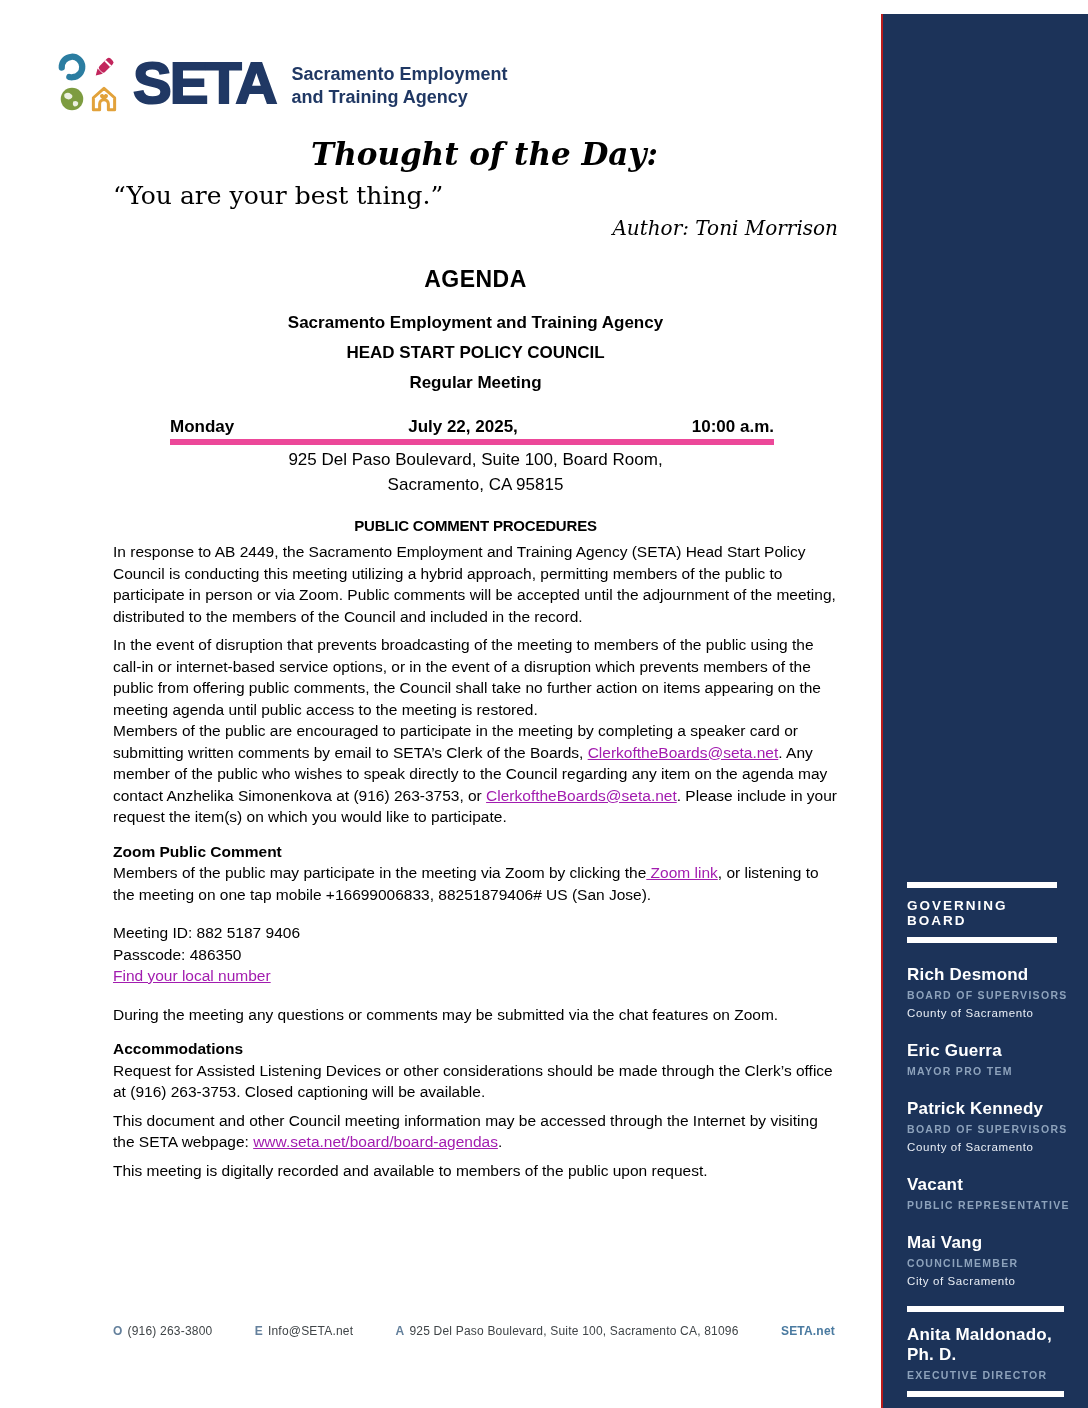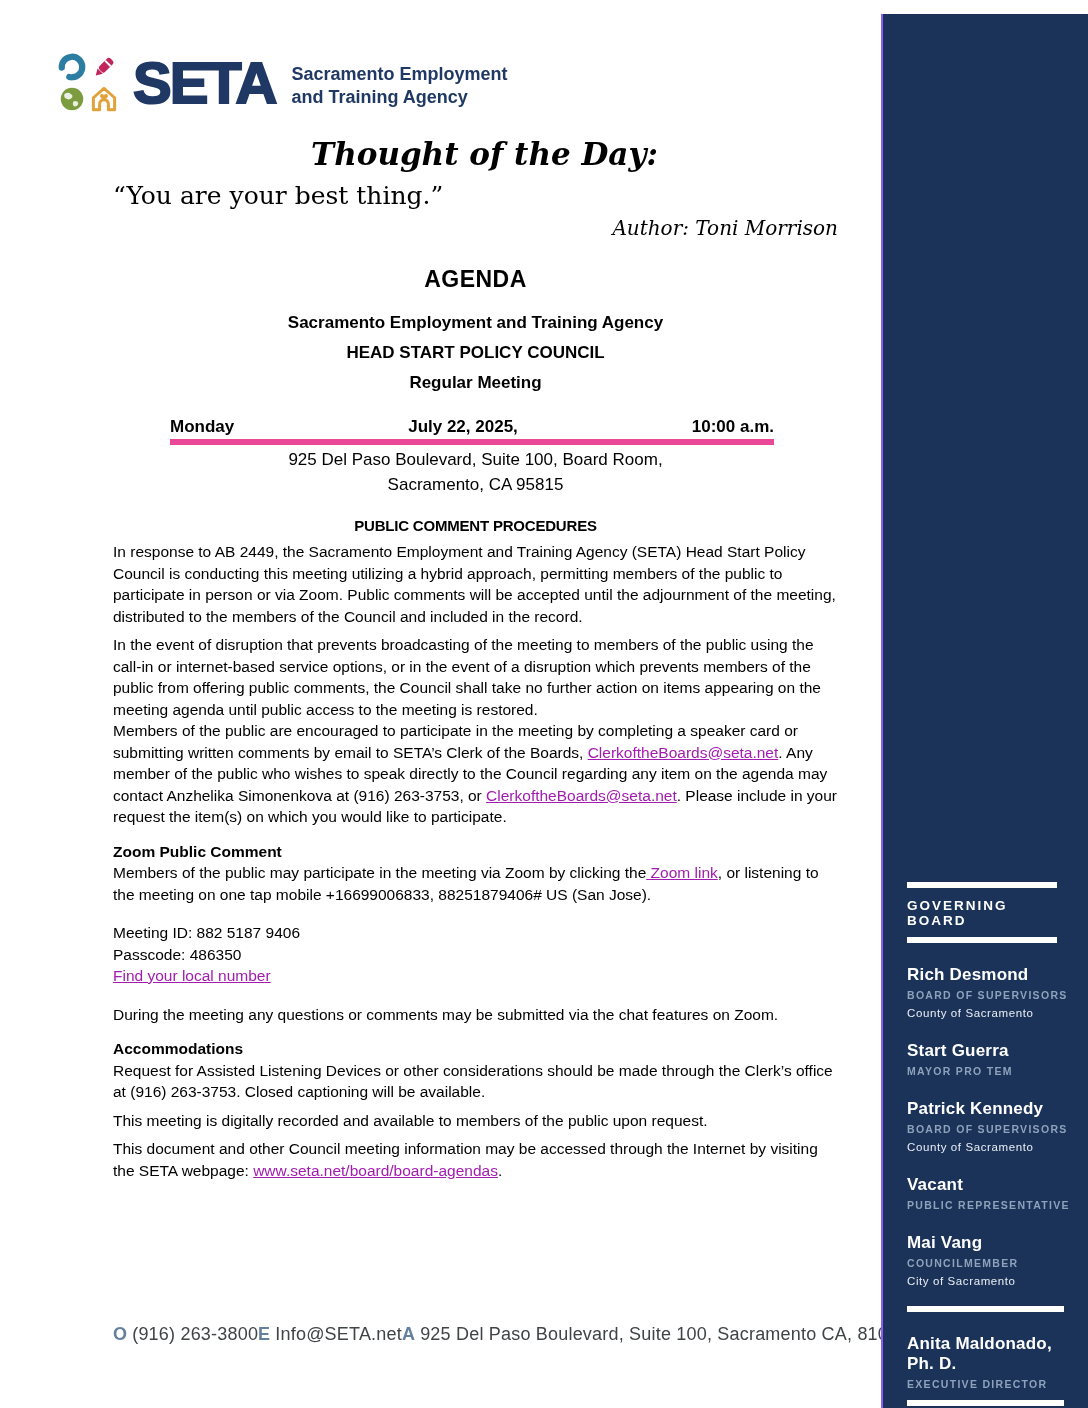--- a/index.html
+++ b/index.html
@@ -44,39 +44,39 @@
   .h-procedures { text-align:center; font-size:15px; font-weight:bold; margin-top:22px; letter-spacing:-0.2px; }
 
   .body-text { font-size:15.5px; line-height:21.5px; margin-top:7px; }
   .body-heading { font-size:15.5px; line-height:21.5px; font-weight:bold; margin-top:13px; }
   .tight { margin-top:0; }
   a.doclink { color:#a21caf; text-decoration:underline; cursor:pointer; }
 
   
   .sidebar {
     position:absolute; left:881px; top:14px; width:207px; height:1394px;
-    background:#1c3359; border-left:2px solid #8b5cf6;
+    background:#1c3359; border-left:2px solid #b91c1c;
   }
   .board { position:absolute; top:868px; left:24px; right:18px; }
   .rule { height:6px; background:#ffffff; width:150px; }
   .rule-wide { height:6px; background:#ffffff; width:157px; }
   .board-header { color:#ffffff; font-weight:bold; font-size:13.5px; letter-spacing:2px; word-spacing:5px; margin:10px 0 9px; }
   .member { margin-top:22px; }
   .member-name { color:#ffffff; font-weight:bold; font-size:17px; letter-spacing:0.2px; }
   .member-role { color:#8da2bb; font-weight:bold; font-size:10.5px; letter-spacing:1.3px; margin-top:4px; }
   .member-org { color:#e9eef5; font-size:11.5px; letter-spacing:0.6px; margin-top:6px; }
   .director-rule-top { margin-top:19px; }
-  .director { margin-top:22px; }
+  .director { margin-top:13px; }
   .director-rule-bottom { margin-top:10px; }
 
   
   .footer {
     position:absolute; left:113px; top:1324px; width:722px;
     display:flex; justify-content:space-between; align-items:baseline;
-    font-size:18px; color:#3f4447; letter-spacing:0.2px; white-space:nowrap;
+    font-size:12px; color:#3f4447; letter-spacing:0.2px; white-space:nowrap;
   }
   .footer .lbl { color:#64809c; font-weight:bold; margin-right:5px; }
   .footer .site { color:#4a7aa0; font-weight:bold; }
 </style>
 </head>
 <body>
 
 <div class="main">
   <div class="content">
 
@@ -150,23 +150,23 @@
       <div>Meeting ID: 882 5187 9406</div>
       <div>Passcode: 486350</div>
       <div><a class="doclink">Find your local number</a></div>
     </div>
 
     <div class="body-text" style="margin-top:17px;">During the meeting any questions or comments may be submitted via the chat features on Zoom.</div>
 
     <div class="body-heading">Accommodations</div>
     <div class="body-text tight">Request for Assisted Listening Devices or other considerations should be made through the Clerk’s office at (916) 263-3753. Closed captioning will be available.</div>
 
+    <div class="body-text"><span>This document and other Council meeting information may be accessed through the Internet by visiting the SETA webpage: </span><a class="doclink">www.seta.net/board/board-agendas</a><span>.</span></div>
+
     <div class="body-text">This meeting is digitally recorded and available to members of the public upon request.</div>
-
-    <div class="body-text"><span>This document and other Council meeting information may be accessed through the Internet by visiting the SETA webpage: </span><a class="doclink">www.seta.net/board/board-agendas</a><span>.</span></div>
 
   </div>
 
   <div class="footer">
     <span><span class="lbl">O</span><span>(916) 263-3800</span></span>
     <span><span class="lbl">E</span><span>Info@SETA.net</span></span>
     <span><span class="lbl">A</span><span>925 Del Paso Boulevard, Suite 100, Sacramento CA, 81096</span></span>
     <span class="site">SETA.net</span>
   </div>
 </div>
@@ -177,21 +177,21 @@
     <div class="board-header">GOVERNING BOARD</div>
     <div class="rule"></div>
 
     <div class="member">
       <div class="member-name">Rich Desmond</div>
       <div class="member-role">BOARD OF SUPERVISORS</div>
       <div class="member-org">County of Sacramento</div>
     </div>
 
     <div class="member">
-      <div class="member-name">Start Guerra</div>
+      <div class="member-name">Eric Guerra</div>
       <div class="member-role">MAYOR PRO TEM</div>
     </div>
 
     <div class="member">
       <div class="member-name">Patrick Kennedy</div>
       <div class="member-role">BOARD OF SUPERVISORS</div>
       <div class="member-org">County of Sacramento</div>
     </div>
 
     <div class="member">

